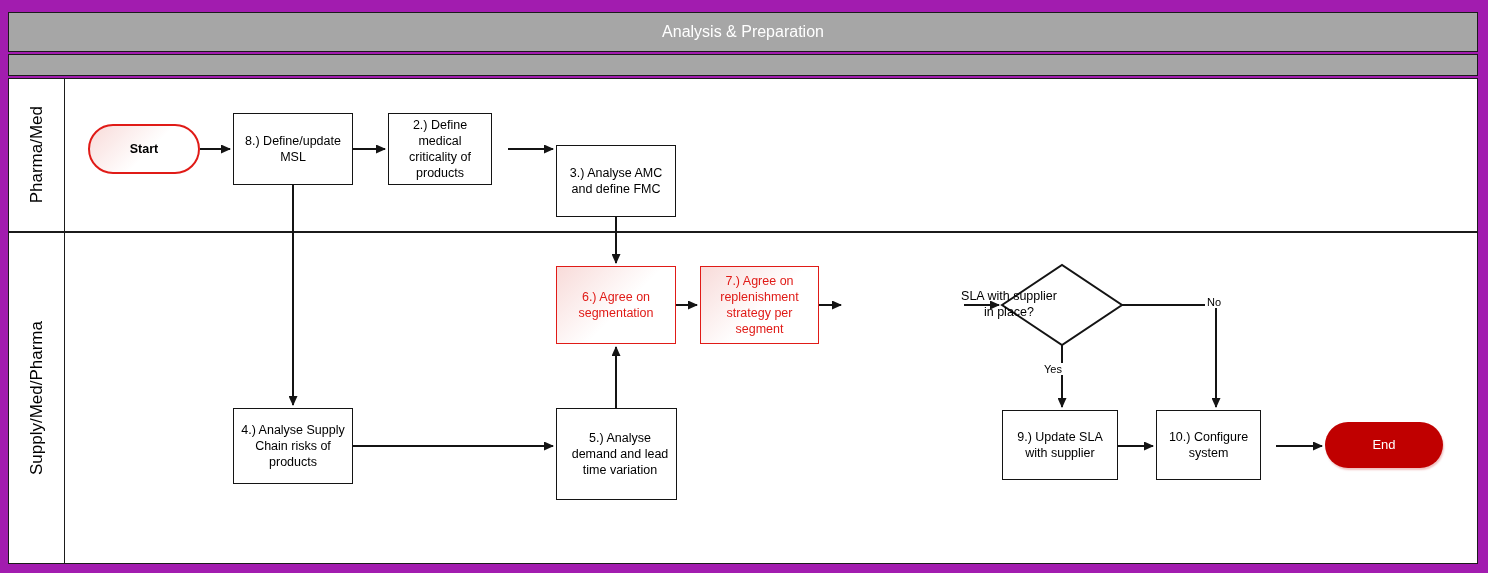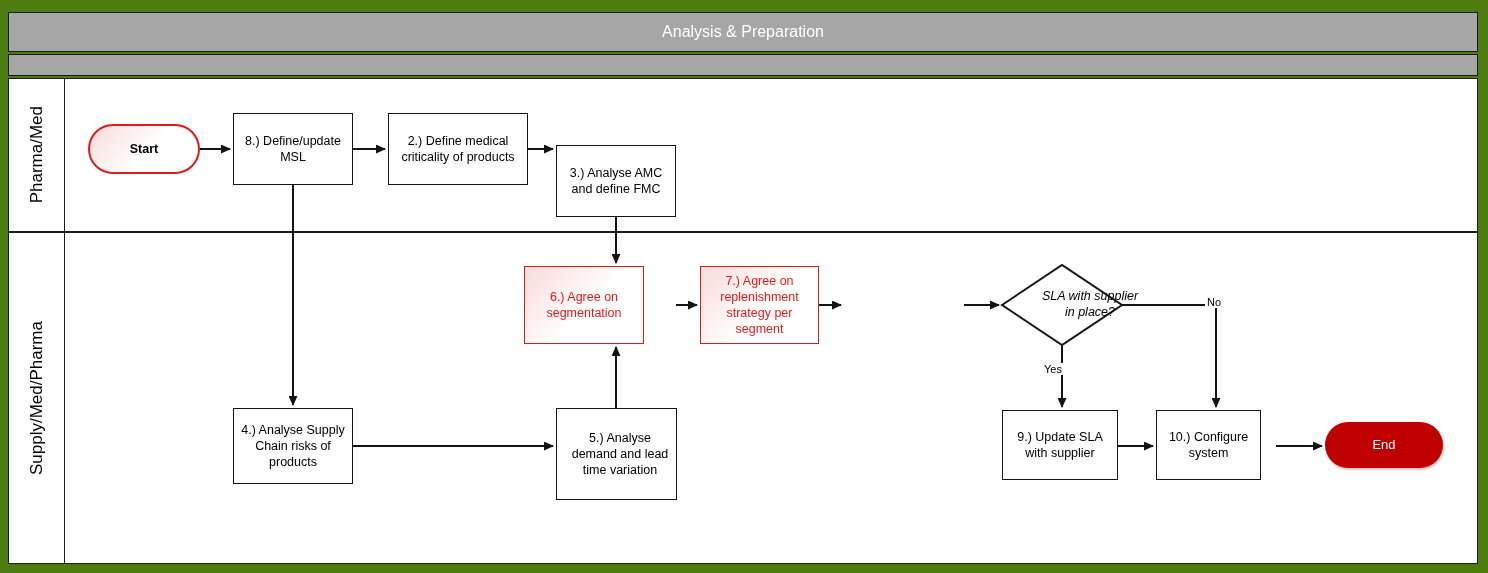--- a/index.html
+++ b/index.html
@@ -1,18 +1,18 @@
 <!DOCTYPE html>
 <html style="--header-gray: #a6a6a6; --accent-red: #e01b17; --end-fill: #c00000;"><head>
 <meta charset="utf-8">
 <style>
   html,body { margin:0; padding:0; background:#fff; }
   #canvas {
     position:relative; width:1488px; height:573px;
-    font-family:"Liberation Sans", sans-serif; background:#4d7c0f;
+    font-family:"Liberation Sans", sans-serif; background:#a21caf;
     overflow:hidden;
   }
   
   .bar {
     position:absolute; left:8px; width:1470px; box-sizing:border-box;
     background:var(--header-gray,#a6a6a6); border:1.6px solid #1b1b1b;
     display:flex; align-items:center; justify-content:center;
   }
   #title-bar { top:12px; height:40px; }
   #title-bar span { color:#fff; font-size:16px; }
@@ -53,33 +53,33 @@
     left:88px; top:124px; width:112px; height:50px;
     border:2px solid var(--accent-red,#e01b17); font-weight:bold;
     background:linear-gradient(135deg, #f8dbd9 0%, #ffffff 55%);
   }
   #node-end {
     left:1325px; top:422px; width:118px; height:46px;
     background:var(--end-fill,#c00000); color:#fff; border:none;
     font-size:13px; box-shadow:1px 2px 2px rgba(192,0,0,.25);text-align:center;
   }
   #node-1  { left:233px; top:113px; width:120px; height:72px; }
-  #node-2  { left:388px; top:113px; width:140px; height:72px; }
+  #node-2  { left:388px; top:113px; width:104px; height:72px; }
   #node-3  { left:556px; top:113px; width:120px; height:72px;margin-top:32px; }
-  #node-6  { left:524px; top:266px; width:120px; height:78px; }
+  #node-6  { left:556px; top:266px; width:120px; height:78px; }
   #node-7  { left:700px; top:266px; width:119px; height:78px; }
   #node-8  { left:844px; top:266px; width:120px; height:78px; }
   #node-4  { left:233px; top:408px; width:120px; height:76px; }
   #node-5  { left:556px; top:408px; width:121px; height:92px;padding-left:12px; }
   #node-9  { left:1002px; top:410px; width:116px; height:70px; }
   #node-10 { left:1156px; top:410px; width:105px; height:70px; }
   #decision-label {
-    position:absolute; z-index:2; left:1038px; top:276px; width:104px; height:58px;
+    position:absolute; z-index:2; left:957px; top:276px; width:104px; height:58px;
     display:flex; align-items:center; justify-content:center; text-align:center;
-    font-size:12.5px; line-height:1.25; color:#000;font-style:italic;
+    font-size:12.5px; line-height:1.25; color:#000;
   }
   .edge-label {
     position:absolute; z-index:3; background:#fff; padding:0 2px;
     font-size:11px; color:#000;
   }
   #yes-label { left:1042px; top:363px; }
   #no-label  { left:1205px; top:296px; }
 </style>
 </head>
 <body>

